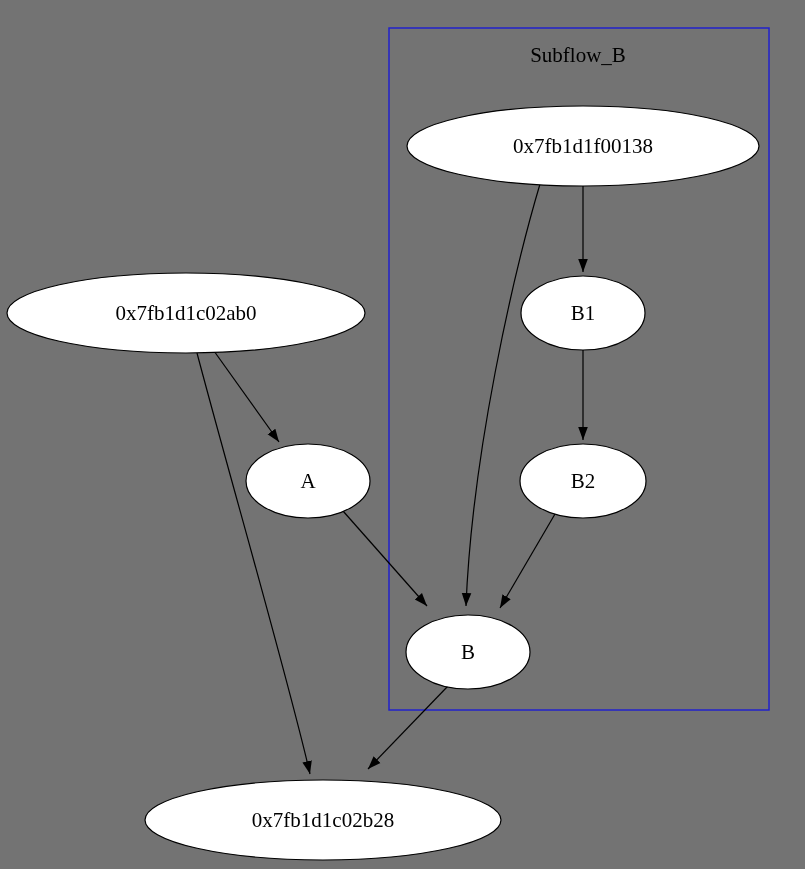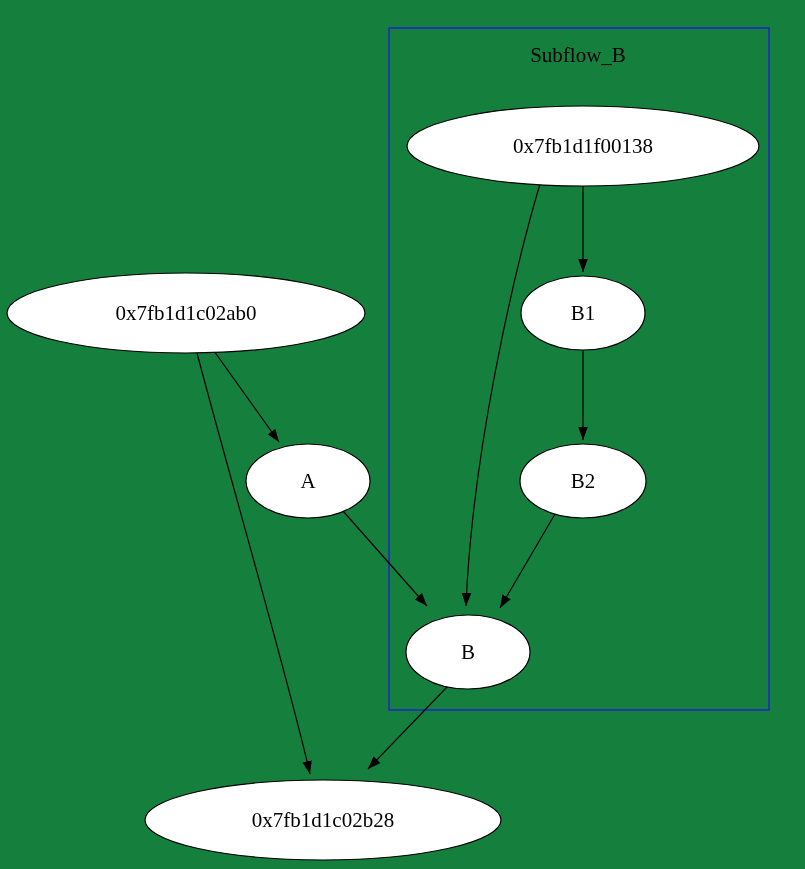--- a/index.html
+++ b/index.html
@@ -4,21 +4,21 @@
 <style>
   html, body {
     margin: 0;
     padding: 0;
     background: #ffffff;
   }
   .canvas {
     width: 805px;
     height: 869px;
     position: relative;
-    background: #15803d;
+    background: #737373;
     font-family: "Liberation Serif", "DejaVu Serif", serif;
   }
   svg text {
     font-family: "Liberation Serif", "DejaVu Serif", serif;
     font-size: 21px;
     fill: #000000;
     text-anchor: middle;
   }
   svg .cluster-label {
     font-size: 21px;

